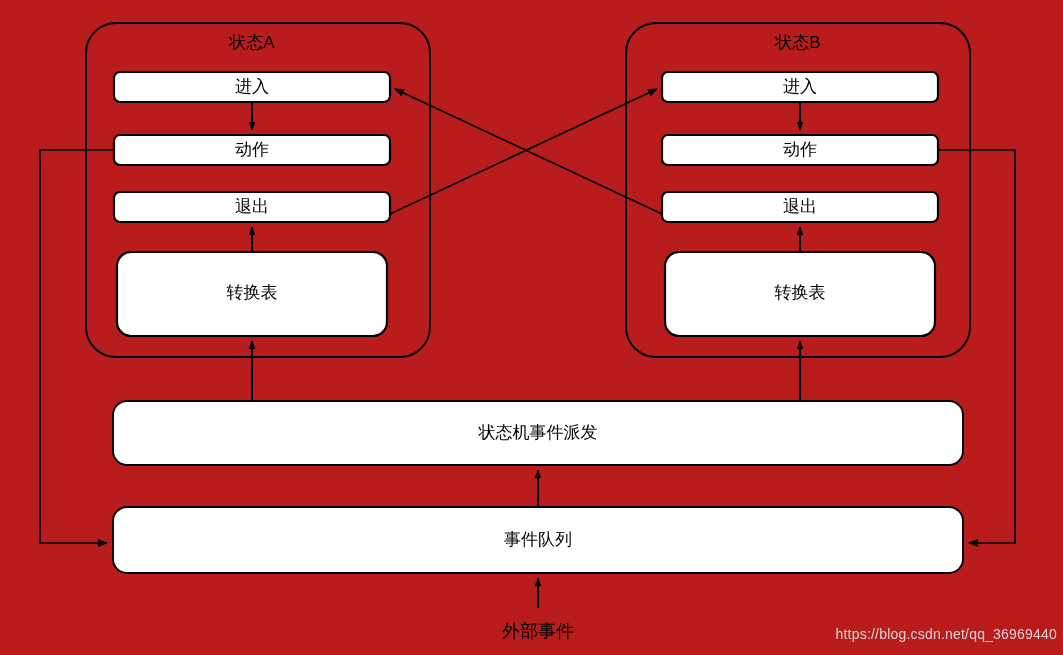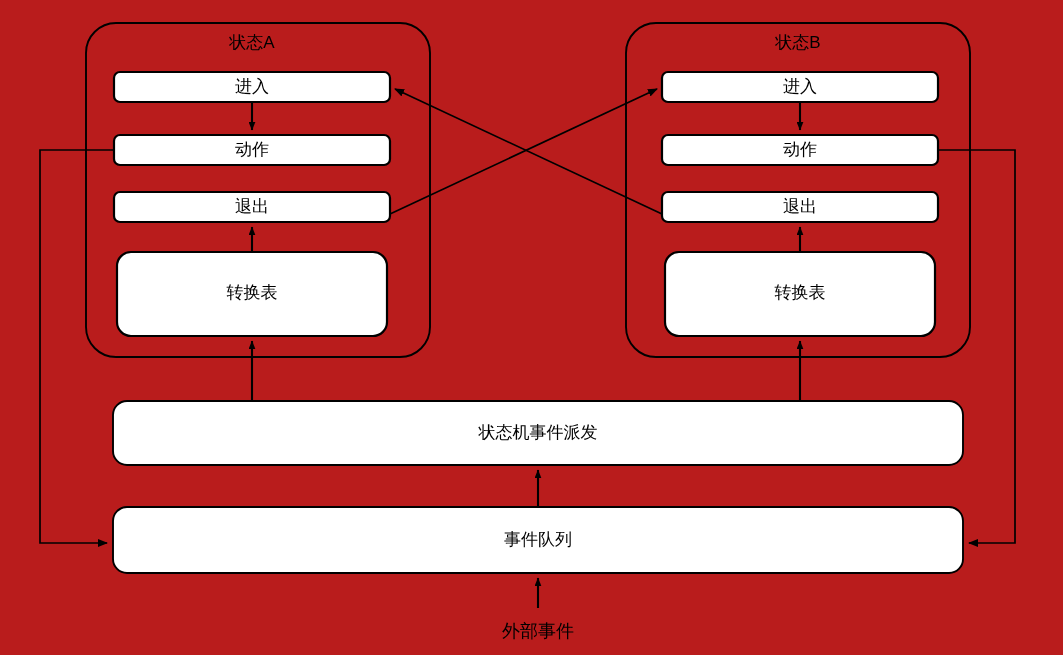--- a/index.html
+++ b/index.html
@@ -153,14 +153,15 @@
 
     <line class="edge" x1="538" y1="608" x2="538" y2="578" marker-end="url(#arrowhead-sm)"></line>
     <text class="label label-free" x="538" y="632">外部事件</text>
 
     <path class="edge-thin" d="M 114 150 L 40 150 L 40 543 L 107 543" marker-end="url(#arrowhead)"></path>
 
     <path class="edge-thin" d="M 938 150 L 1015 150 L 1015 543 L 969 543" marker-end="url(#arrowhead)"></path>
 
   </svg>
 
+  <div class="watermark">https://blog.csdn.net/qq_36969440</div>
 
 </div>
 
 </body></html>

